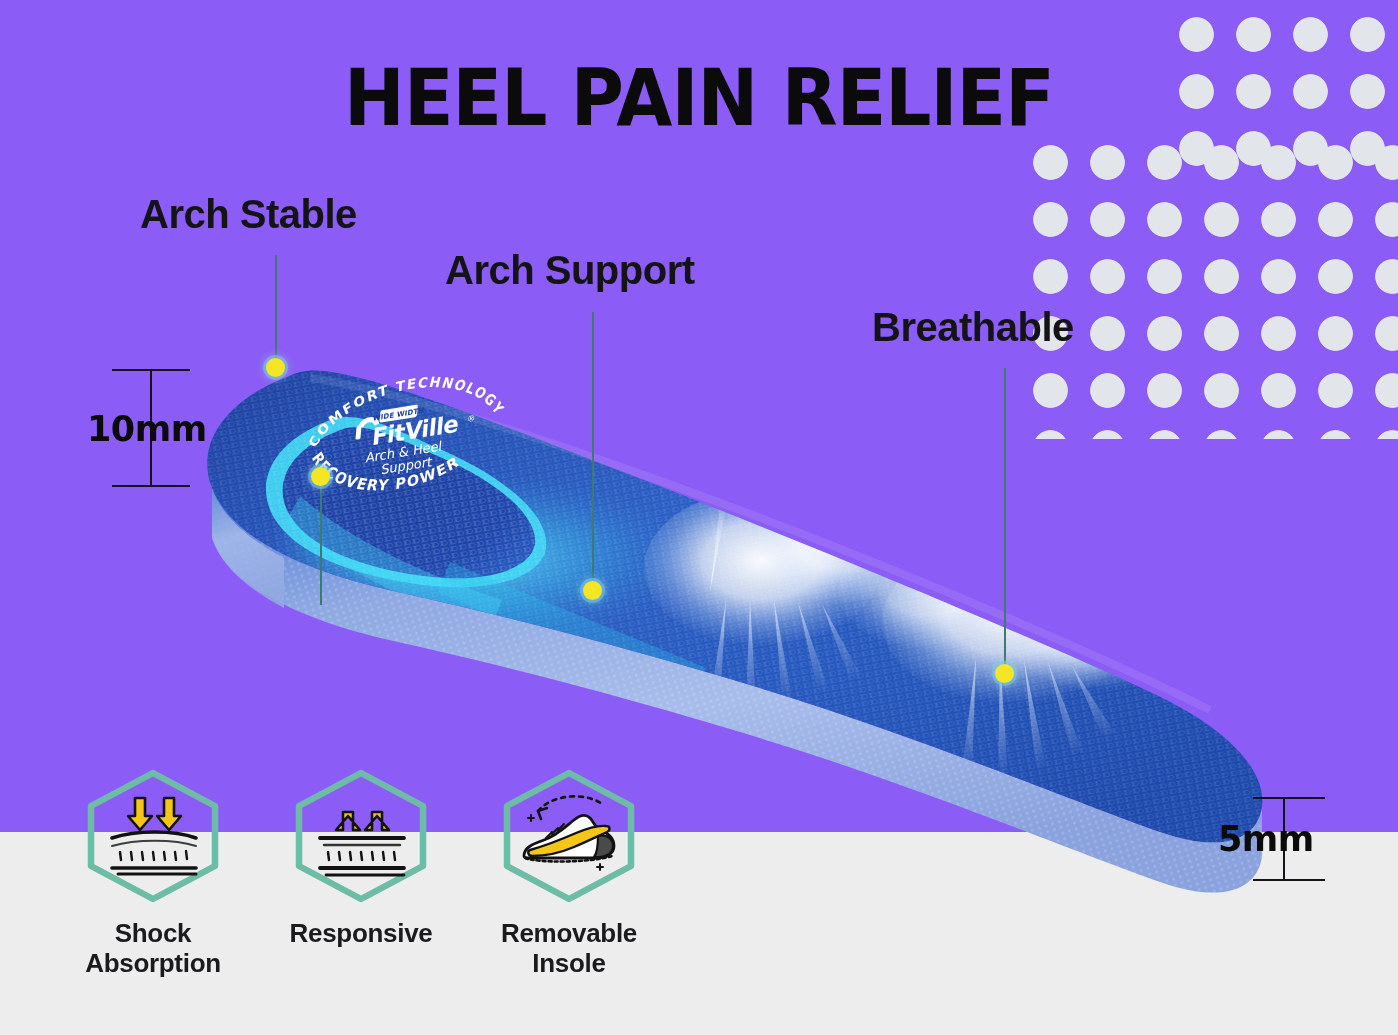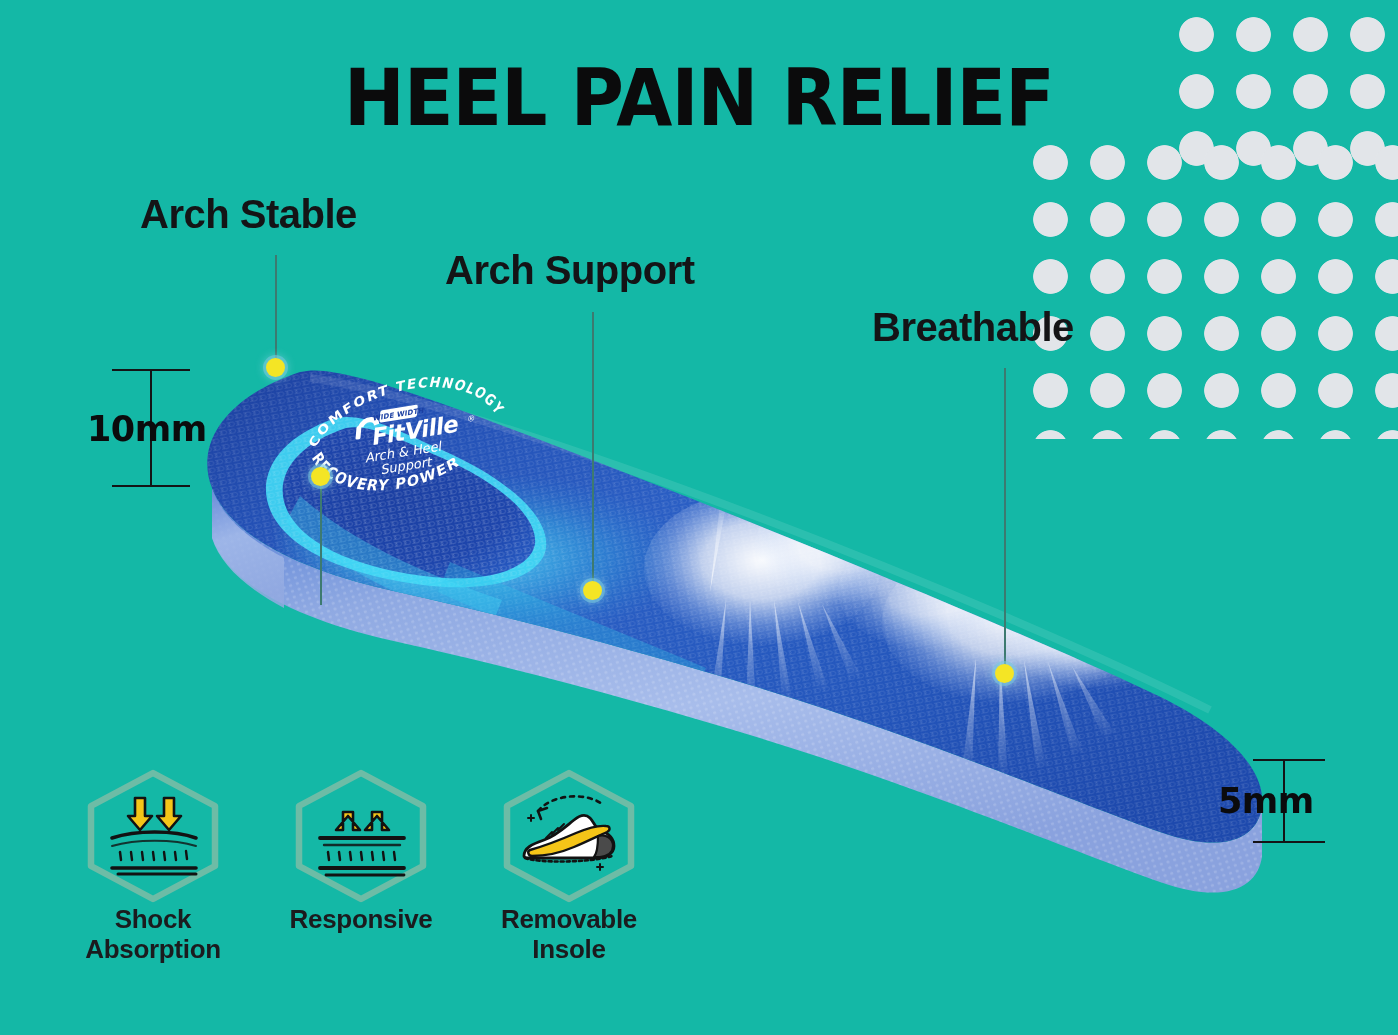--- a/index.html
+++ b/index.html
@@ -4,22 +4,22 @@
 <style>
   * { margin:0; padding:0; box-sizing:border-box; }
   html,body{
     width:1398px; height:1035px;
     background:#ededed;
     font-family:"Liberation Sans", sans-serif;
     overflow:hidden;
   }
   #stage{
     position:relative;
-    width:1398px; height:1035px;
-    background:#14b8a6;
+    width:1398px; height:832px;
+    background:#8b5cf6;
   }
 
   
   .dot-pattern{
     position:absolute;
     background-image:radial-gradient(circle, #e2e5e9 42%, rgba(226,229,233,0) 44%);
     background-size:57px 57px;
     background-position:0 0;
     pointer-events:none;
   }
@@ -91,21 +91,21 @@
     letter-spacing:-0.5px;
     font-family:"DejaVu Sans", sans-serif;
     white-space:nowrap;
   }
   #dim-10mm{ left:112px; top:369px; width:110px; height:118px; }
   #dim-10mm .tick.top{ left:0; top:0; width:78px; }
   #dim-10mm .tick.bot{ left:0; top:116px; width:78px; }
   #dim-10mm .vert{ left:38px; top:0; height:118px; }
   #dim-10mm .dim-label{ left:-25px; top:40px; }
 
-  #dim-5mm{ left:1253px; top:759px; width:110px; height:84px; }
+  #dim-5mm{ left:1253px; top:797px; width:110px; height:84px; }
   #dim-5mm .tick.top{ left:0; top:0; width:72px; }
   #dim-5mm .tick.bot{ left:0; top:82px; width:72px; }
   #dim-5mm .vert{ left:30px; top:0; height:84px; }
   #dim-5mm .dim-label{ left:-35px; top:22px; }
 
   
   #insole-art{
     position:absolute; left:150px; top:300px;
     width:1130px; height:610px;
   }
@@ -134,20 +134,21 @@
   #feature-0{ left:0px; }
   #feature-1{ left:208px; }
   #feature-2{ left:416px; }
   .hexwrap{
     position:relative;
     width:150px; height:136px;
     margin:0 auto;
   }
   .hexwrap svg{ position:absolute; left:0; top:0; width:150px; height:136px; }
   .feature-label{
+    margin-top:14px;
     font-size:26px;
     line-height:30px;
     font-weight:bold;
     color:#1b1b1e;
     letter-spacing:-0.3px;
   }
 </style>
 </head>
 <body>
 

